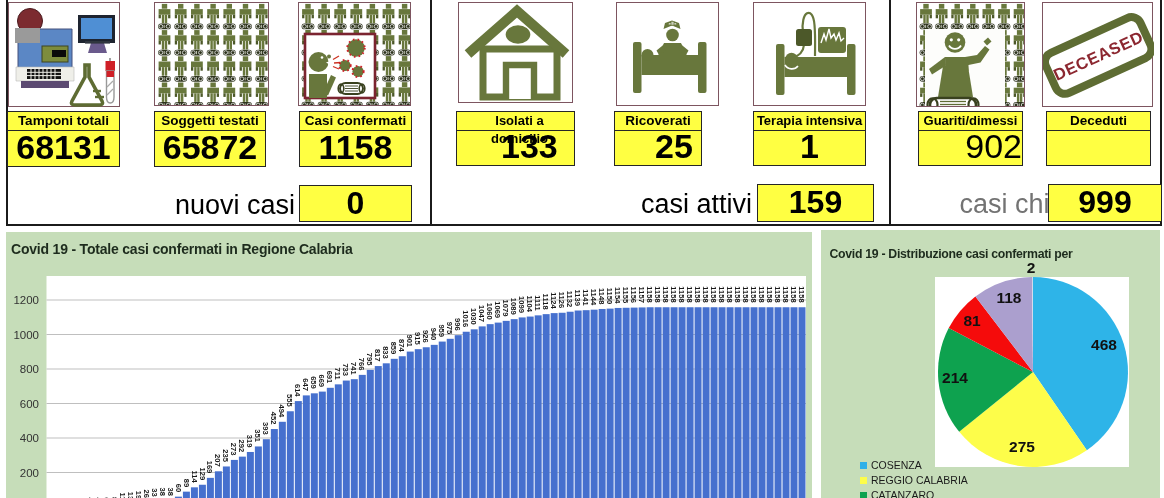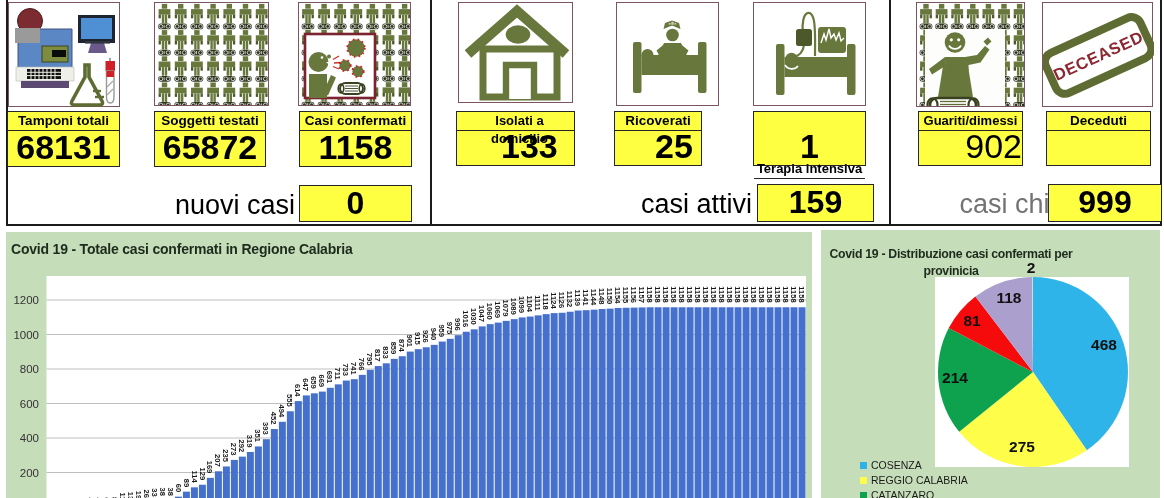--- a/index.html
+++ b/index.html
@@ -208,21 +208,21 @@
 <rect x="64" y="24" width="28" height="26" rx="3" fill="#68773c"></rect>
 <path d="M67,40 l3,-9 2,6 3,-11 2,9 3,-4 2,6 3,-7 2,8 3,-3" fill="none" stroke="#fff" stroke-width="1.4"></path>
 <rect x="22" y="41" width="8.5" height="51" rx="2" fill="#68773c"></rect>
 <rect x="93" y="41" width="8.5" height="51" rx="2" fill="#68773c"></rect>
 <rect x="30.5" y="54" width="62.5" height="20" fill="#68773c"></rect>
 <circle cx="37.5" cy="56" r="6.2" fill="#68773c"></circle>
 <path d="M31,62 a8,8 0 0 0 13,1" fill="none" stroke="#fff" stroke-width="1.6"></path>
 </svg></div>
 
 <div class="yb" style="left:753px;top:111px;width:113px;height:55px;box-sizing:border-box;">
-    <div style="position:absolute;top:0;left:0;right:0;height:18px;border-bottom:1.6px solid #262626;text-align:center;font-weight:bold;font-size:13px;line-height:18px;margin-top:48px;">Terapia intensiva</div>
+    <div style="position:absolute;top:0;left:0;right:0;height:18px;border-bottom:1.6px solid #262626;text-align:center;font-weight:bold;font-size:13px;line-height:18px;">Terapia intensiva</div>
     <div style="position:absolute;top:17px;left:0;right:0;bottom:0;text-align:center;font-weight:bold;font-size:34px;line-height:35px;">1</div>
   </div>
 
 <div style="position:absolute;left:560px;top:189px;width:192px;text-align:right;font-size:27px;color:#000;">casi attivi</div>
 
 <div class="yb" style="left:757px;top:184px;width:117px;height:38px;box-sizing:border-box;text-align:center;font-weight:bold;font-size:32px;line-height:35px;">159</div>
 
 <div class="ib" style="left:916px;top:2px;width:109px;height:105px;box-sizing:border-box;overflow:hidden;"><svg width="109" height="105" viewBox="0 0 109 105" xmlns="http://www.w3.org/2000/svg">
       <use href="#pu" x="1.0" y="0.5"></use>
       <use href="#pu" x="16.6" y="0.5"></use>
@@ -500,21 +500,20 @@
     <text x="39" y="407.50" text-anchor="end" font-size="11.5" fill="#333">600</text>
     <text x="39" y="373.00" text-anchor="end" font-size="11.5" fill="#333">800</text>
     <text x="39" y="338.50" text-anchor="end" font-size="11.5" fill="#333">1000</text>
     <text x="39" y="304.00" text-anchor="end" font-size="11.5" fill="#333">1200</text>
   </svg>
 
 <div style="position:absolute;left:821px;top:230px;width:339px;height:268px;background:#c6ddb9;"></div>
 
 <div style="position:absolute;left:821px;top:246px;width:260px;text-align:center;font-size:12.3px;font-weight:bold;color:#1d2b1d;letter-spacing:-0.3px;line-height:16.5px;white-space:nowrap;">
     <div>Covid 19 - Distribuzione casi confermati per</div>
-    <div>provinicia</div>
   </div>
 
 <svg width="344" height="269" viewBox="820 229 344 269" style="position:absolute;left:820px;top:229px" xmlns="http://www.w3.org/2000/svg" font-family="Liberation Sans, sans-serif">
     <rect x="935" y="277" width="194" height="190" fill="#ffffff"></rect>
     <path d="M1033.0,372.0 L1033.00,277.00 A95.0,95.0 0 0 1 1086.82,450.28 Z" fill="#2eb4e8"></path>
     <path d="M1033.0,372.0 L1086.82,450.28 A95.0,95.0 0 0 1 959.19,431.81 Z" fill="#fdfd4a"></path>
     <path d="M1033.0,372.0 L959.19,431.81 A95.0,95.0 0 0 1 948.74,328.11 Z" fill="#0ea24f"></path>
     <path d="M1033.0,372.0 L948.74,328.11 A95.0,95.0 0 0 1 975.42,296.44 Z" fill="#f50b0b"></path>
     <path d="M1033.0,372.0 L975.42,296.44 A95.0,95.0 0 0 1 1031.97,277.01 Z" fill="#ab9fce"></path>
     <path d="M1033.0,372.0 L1031.97,277.01 A95.0,95.0 0 0 1 1033.00,277.00 Z" fill="#cfd8ea"></path>

